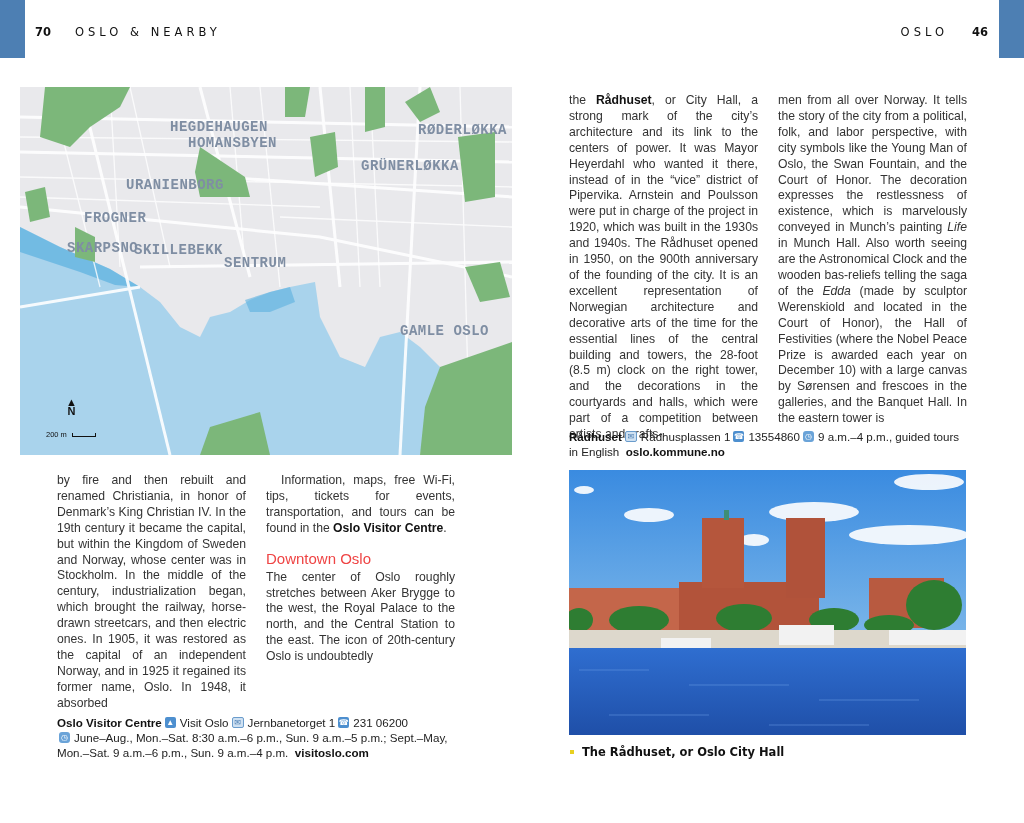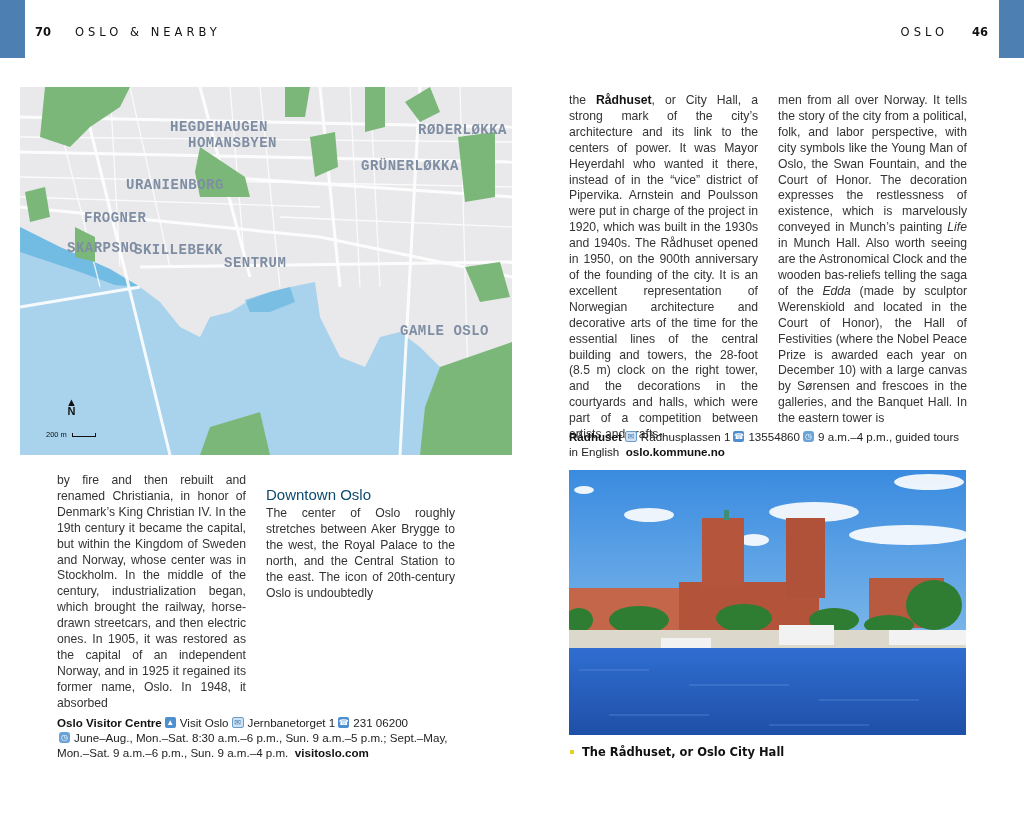--- a/index.html
+++ b/index.html
@@ -17,21 +17,21 @@
   .map svg { display:block; }
   .map-label { position:absolute; font-family:Liberation Mono, monospace; font-weight:bold; font-size:14px; letter-spacing:0.5px; color:#7f8ea3; white-space:nowrap; }
   .north { position:absolute; left:46px; top:311px; font-size:11px; font-weight:bold; color:#111; text-align:center; line-height:9px; }
   .scale { position:absolute; left:26px; top:343px; font-size:7.5px; color:#111; display:flex; align-items:center; gap:5px;justify-content:space-between; }
   .scale .bar { width:22px; height:3px; border:1px solid #111; border-top:none; }
 
   .col { position:absolute; font-size:12.2px; line-height:15.9px; text-align:justify; color:#333; font-family:"Liberation Sans", sans-serif; }
   .col p { margin:0; }
   .col .indent { text-indent:15px; }
   .col b { color:#111; }
-  .h2 { color:#0c4a6e; font-size:15px; font-weight:normal; margin:13px 0 2px 0; line-height:18px; }
+  .h2 { color:#ef4444; font-size:15px; font-weight:normal; margin:13px 0 2px 0; line-height:18px; }
 
   .info { position:absolute; font-size:11.6px; line-height:15px; color:#222; }
   .info b { color:#111; }
   .ico { display:inline-block; width:11px; height:11px; border-radius:2px; vertical-align:-1px; margin:0 4px 0 3px; position:relative; }
   .ico.loc { background:#4d8fcf; }
   .ico.mail { background:#cfe1f2; border:1px solid #6a9ccc; width:10px; height:9px; }
   .ico.phone { background:#4d8fcf; }
   .ico.clock { background:#6aa3d8; border-radius:3px; }
   .ico span { position:absolute; inset:0; color:#fff; font-size:8px; line-height:11px; text-align:center; }
   .ico.mail span { color:#4d7fb3; line-height:9px; }
@@ -117,20 +117,21 @@
   <div class="scale">
       <span>200 m</span>
       <span class="bar"></span>
     </div>
 </div>
 
 <div class="col" style="left:57px;top:473px;width:189px;">
   <p>by fire and then rebuilt and renamed Christiania, in honor of Denmark’s King Christian IV. In the 19th century it became the capital, but within the Kingdom of Sweden and Norway, whose center was in Stockholm. In the middle of the century, industrialization began, which brought the railway, horse-drawn streetcars, and then electric ones. In 1905, it was restored as the capital of an independent Norway, and in 1925 it regained its former name, Oslo. In 1948, it absorbed</p>
 </div>
 <div class="col" style="left:266px;top:473px;width:189px;">
+  <p class="indent"><span>Information, maps, free Wi-Fi, tips, tickets for events, transportation, and tours can be found in the </span><b>Oslo Visitor Centre</b><span>.</span></p>
   <div class="h2">Downtown Oslo</div>
   <p>The center of Oslo roughly stretches between Aker Brygge to the west, the Royal Palace to the north, and the Central Station to the east. The icon of 20th-century Oslo is undoubtedly</p>
 </div>
 
 <div class="info" style="left:57px;top:715px;width:400px;">
   <b>Oslo Visitor Centre</b><span class="ico loc"><span>▲</span></span><span>Visit Oslo</span><span class="ico mail"><span>✉</span></span><span>Jernbanetorget 1</span><span class="ico phone"><span>☎</span></span><span>231 06200</span><br>
   <span class="ico clock" style="margin-left:2px"><span>◷</span></span><span>June–Aug., Mon.–Sat. 8:30 a.m.–6 p.m., Sun. 9 a.m.–5 p.m.; Sept.–May, Mon.–Sat. 9 a.m.–6 p.m., Sun. 9 a.m.–4 p.m.</span>&nbsp;&nbsp;<b>visitoslo.com</b>
 </div>
 
 <div class="col" style="left:569px;top:93px;width:189px;">

